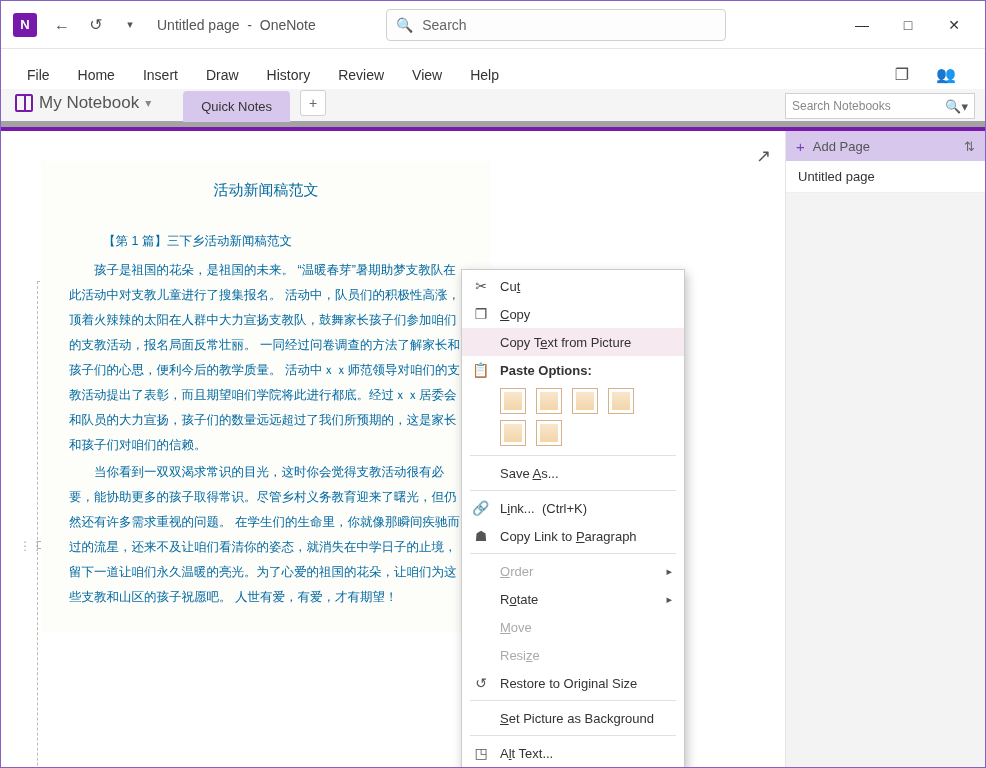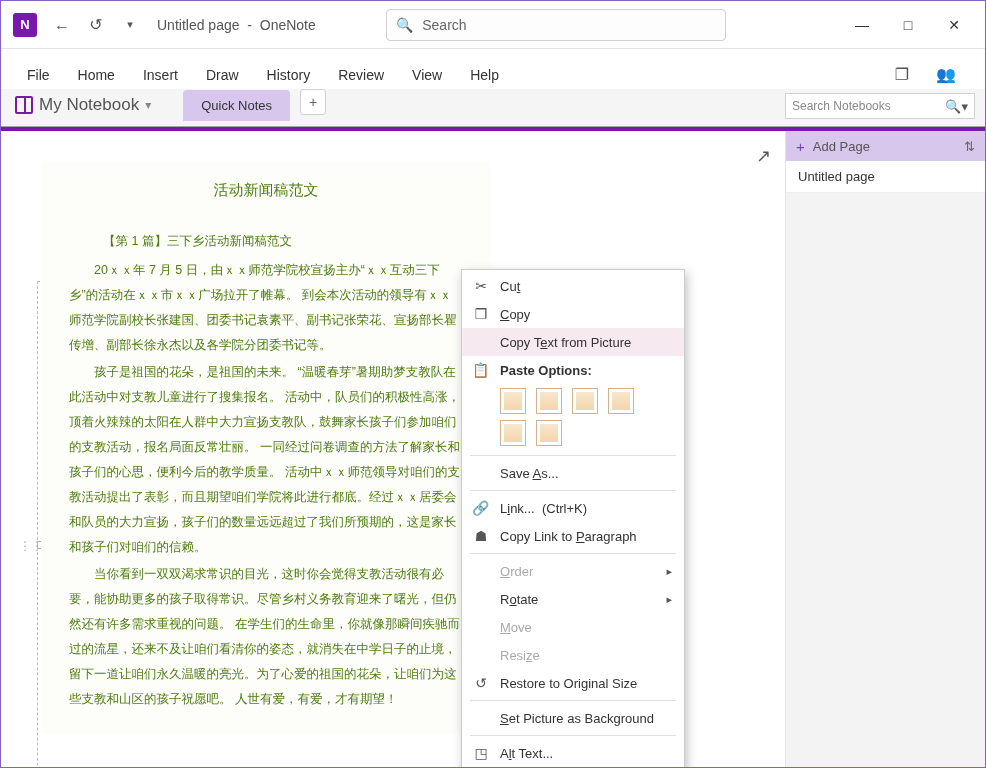--- a/index.html
+++ b/index.html
@@ -15,42 +15,42 @@
 .win-controls { margin-left: auto; display: flex; }
 .win-btn { width: 46px; height: 40px; border:none; background:transparent; font-size: 14px; color:#333; display:flex; align-items:center; justify-content:center; }
 
 
 .menubar { height: 40px; display:flex; align-items:flex-end; padding: 0 12px; }
 .menubar .menu-item { padding: 6px 14px; font-size: 14px; color:#333; }
 .menubar-right { margin-left:auto; display:flex; gap:14px; padding-right:12px;}
 .menubar-right .icon-btn { width:30px; height:30px; border:none; background:transparent; color:#555; font-size:16px; display:flex;align-items:center;justify-content:center;}
 
 
-.notebook-bar { height: 38px; display:flex; align-items:flex-start; padding: 0 10px; background:#f5f5f5; border-bottom:1px solid #a3a3a3; position:relative;}
+.notebook-bar { height: 38px; display:flex; align-items:center; padding: 0 10px; background:#f5f5f5; border-bottom:6px solid #a3a3a3; position:relative;}
 .notebook-name { display:flex; align-items:center; gap:6px; padding: 6px 12px 10px 4px; color:#555; font-size:17px; }
 .nb-icon { width:18px; height:18px; border:2px solid #7719aa; border-radius:2px; display:flex; }
 .nb-icon::before{content:"";width:50%;border-right:2px solid #7719aa;}
 .section-tab { background:#d7c7ec; padding: 8px 18px; font-size: 13px; border-top-left-radius:4px; border-top-right-radius:4px; color:#333; margin-left:20px; position:relative; top:1px;}
 .add-tab { width:26px; height:26px; border:1px solid #d0d0d0; background:#fff; border-radius:3px; display:flex;align-items:center;justify-content:center; font-size:14px; color:#666; margin-left:10px; margin-bottom:4px;}
 .search-nb { position:absolute; right:10px; top:4px; width:190px; height:26px; border:1px solid #d0d0d0; background:#fff; display:flex; align-items:center; padding:0 6px; font-size:12px; color:#888;gap:36px;}
 .search-nb .glass{ margin-left:auto; font-size:13px; color:#555;}
 .purple-strip{ height:4px; background:#7719aa;}
 
 
 .main { display:flex; height: calc(768px - 48px - 40px - 38px - 4px - 2px); }
 .canvas { flex:1; position:relative; overflow:hidden; padding: 30px 40px;}
 .expand-icon { position:absolute; top:14px; right:14px; font-size:18px; color:#555;}
 .sidepanel { width:200px; background:#f3f3f3; border-left:1px solid #e5e5e5; display:flex; flex-direction:column;}
 .addpage-bar { height:30px; background:#d7c7ec; display:flex; align-items:center; padding:0 10px; color:#555; font-size:13px;}
 .addpage-bar .plus{ color:#7b3fb5; margin-right:8px; font-size:15px;}
 .addpage-bar .sort{ margin-left:auto; color:#666; font-size:13px;}
 .page-item { padding:8px 12px; font-size:13px; color:#333; background:#fff; border-bottom:1px solid #eee;}
 
 
-.doc { width:450px; background:#fdfdfa; color:#4d7c0f; font-size:12.5px; line-height:2.0; padding: 10px 28px 20px; position:relative; font-family: "SimSun","宋体",serif;}
+.doc { width:450px; background:#fdfdfa; color:#0369a1; font-size:12.5px; line-height:2.0; padding: 10px 28px 20px; position:relative; font-family: "SimSun","宋体",serif;}
 .doc-outline { position:absolute; border:1px dashed #bbb; pointer-events:none;}
 .doc-outline.outer{ top:150px; left:36px; width:466px; height:580px;}
 .doc h3 { text-align:center; font-weight:normal; font-size:15px; margin: 4px 0 24px; }
 .doc .sub { font-size:12.5px; margin-bottom:4px;margin-left:34px;}
 .doc p { text-indent: 2em; margin: 2px 0;}
 .handle { position:absolute; left:18px; top:408px; display:flex; gap:6px; align-items:center;}
 .handle .dots{ width:12px; height:12px;  color:#aaa; font-size:12px;}
 .handle .box{ width:8px; height:8px; border:1px solid #aaa;}
 
 
@@ -125,21 +125,20 @@
   <div class="canvas">
     <span class="expand-icon">↗</span>
     <div class="handle">
       <span class="dots">⋮⋮</span>
       <span class="box"></span>
     </div>
     <div class="doc-outline outer"></div>
     <div class="doc">
       <h3>活动新闻稿范文</h3>
       <div class="sub">【第 1 篇】三下乡活动新闻稿范文</div>
-      <p>20ｘｘ年 7 月 5 日，由ｘｘ师范学院校宣扬主办“ｘｘ互动三下乡”的活动在ｘｘ市ｘｘ广场拉开了帷幕。 到会本次活动的领导有ｘｘ师范学院副校长张建国、团委书记袁素平、副书记张荣花、宣扬部长瞿传增、副部长徐永杰以及各学院分团委书记等。</p>
       <p>孩子是祖国的花朵，是祖国的未来。 “温暖春芽”暑期助梦支教队在此活动中对支教儿童进行了搜集报名。 活动中，队员们的积极性高涨，顶着火辣辣的太阳在人群中大力宣扬支教队，鼓舞家长孩子们参加咱们的支教活动，报名局面反常壮丽。 一同经过问卷调查的方法了解家长和孩子们的心思，便利今后的教学质量。 活动中ｘｘ师范领导对咱们的支教活动提出了表彰，而且期望咱们学院将此进行都底。经过ｘｘ居委会和队员的大力宣扬，孩子们的数量远远超过了我们所预期的，这是家长和孩子们对咱们的信赖。</p>
       <p>当你看到一双双渴求常识的目光，这时你会觉得支教活动很有必要，能协助更多的孩子取得常识。尽管乡村义务教育迎来了曙光，但仍然还有许多需求重视的问题。 在学生们的生命里，你就像那瞬间疾驰而过的流星，还来不及让咱们看清你的姿态，就消失在中学日子的止境，留下一道让咱们永久温暖的亮光。为了心爱的祖国的花朵，让咱们为这些支教和山区的孩子祝愿吧。 人世有爱，有爱，才有期望！</p>
     </div>
   </div>
 
   <div class="sidepanel">
     <div class="addpage-bar">
       <span class="plus">+</span>
       <span>Add Page</span>
       <span class="sort">⇅</span>

